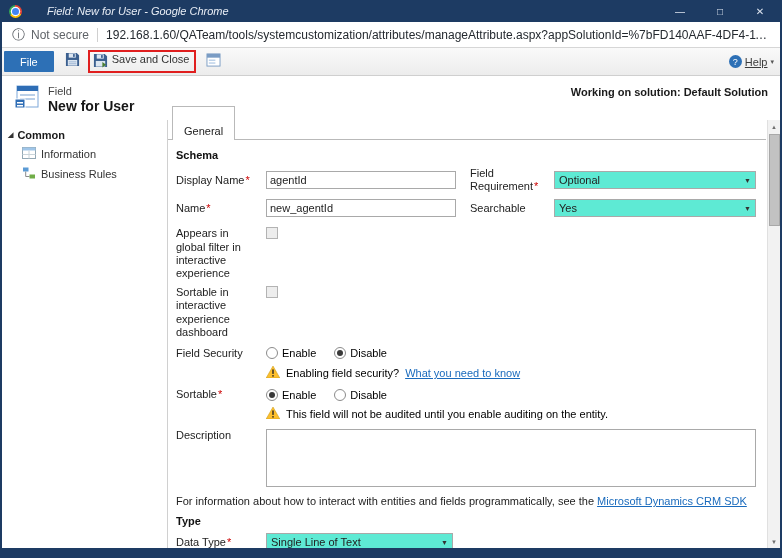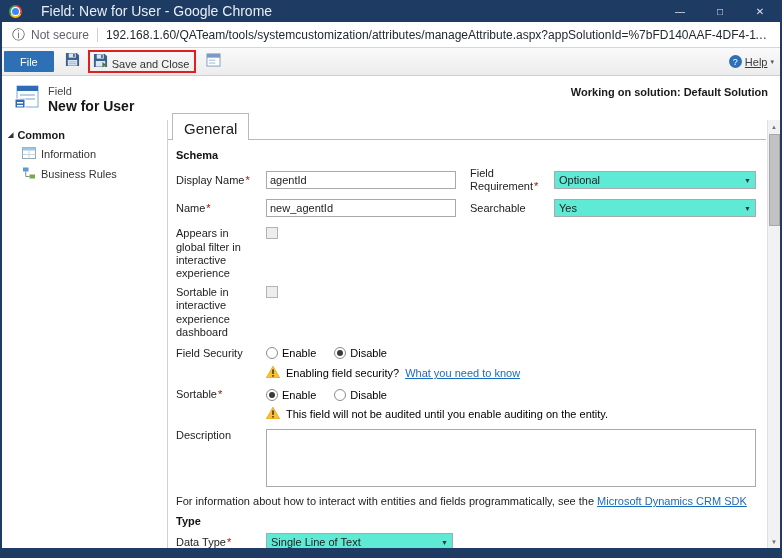--- a/index.html
+++ b/index.html
@@ -3,37 +3,37 @@
 <meta charset="utf-8">
 <style>
   * { margin:0; padding:0; box-sizing:border-box; }
   body { width:782px; height:558px; font-family:"Liberation Sans", sans-serif; background:#fff; overflow:hidden; }
   .window { width:782px; height:558px; display:flex; flex-direction:column; border-left:2px solid #1d3b63; border-right:2px solid #1d3b63; background:#fff; overflow:hidden; }
 
   
   .titlebar { height:22px; background:#1d3b63; display:flex; align-items:center; padding-left:7px; flex-shrink:0; }
   .chrome-icon { width:13px; height:13px; border-radius:50%; background:conic-gradient(#ea4335 0 33%, #fbbc05 0 66%, #34a853 0); position:relative; flex-shrink:0; }
   .chrome-icon::after { content:""; position:absolute; inset:3px; border-radius:50%; background:#4285f4; box-shadow:0 0 0 1.2px #fff; }
-  .title-text { color:#e9eef6; font-size:14px; margin-left:19px; flex:1; white-space:nowrap; overflow:hidden; }
+  .title-text { color:#e9eef6; font-size:11px; margin-left:25px; flex:1; white-space:nowrap; overflow:hidden;font-style:italic; }
   .win-controls { display:flex; height:100%; }
   .win-btn { width:40px; height:100%; display:flex; align-items:center; justify-content:center; color:#dde4ef; font-size:10px; cursor:default; }
 
   
   .addressbar { height:26px; background:#fff; border-bottom:1px solid #d6d6d6; display:flex; align-items:center; padding:0 10px; flex-shrink:0; font-size:12px; }
   .info-icon { color:#5f6368; font-size:13px; margin-right:6px; }
   .not-secure { color:#5f6368; margin-right:8px; white-space:nowrap; }
   .addr-sep { width:1px; height:14px; background:#d0d0d0; margin-right:8px; }
   .url { color:#24292f; white-space:nowrap; overflow:hidden; text-overflow:ellipsis; flex:1; }
 
   
   .toolbar { height:28px; background:linear-gradient(#fafafa,#ececec); border-bottom:1px solid #cfcfcf; display:flex; align-items:center; padding:0 6px 0 0; flex-shrink:0; }
   .file-btn { background:#2d70b6; color:#fff; font-size:11px; height:21px; padding:0 16px; display:flex; align-items:center; margin:0 8px 0 2px; border-radius:1px; cursor:pointer; }
   .tool-icon-btn { display:flex; align-items:center; justify-content:center; width:22px; height:22px; cursor:pointer; }
   .redbox { display:flex; align-items:center; border:2px solid #e01f1f; padding:1px 5px 1px 3px; margin:0 6px 0 4px; }
-  .saveclose-btn { display:flex; align-items:flex-end; gap:4px; font-size:11px; color:#333; cursor:pointer; white-space:nowrap; }
+  .saveclose-btn { display:flex; align-items:flex-start; gap:4px; font-size:11px; color:#333; cursor:pointer; white-space:nowrap; }
   .help-area { margin-left:auto; display:flex; align-items:center; gap:3px; font-size:11px; color:#3b3b3b; cursor:pointer; }
   .help-globe { width:13px; height:13px; border-radius:50%; background:#2d70b6; color:#fff; font-size:9px; display:flex; align-items:center; justify-content:center; }
   .help-label { text-decoration:underline; }
   .help-caret { font-size:7px; color:#555; }
 
   
   .crm-header { height:44px; display:flex; align-items:center; padding:2px 12px 0 12px; flex-shrink:0; background:#fff; }
   .entity-icon { margin-right:8px; flex-shrink:0; }
   .entity-label { font-size:11px; color:#444; }
   .page-title { font-size:14px; font-weight:bold; color:#161616; margin-top:1px; }
@@ -41,21 +41,21 @@
 
   
   .body { flex:1; display:flex; min-height:0; background:#fff; }
   .sidebar { width:166px; border-right:1px solid #d0d0d0; flex-shrink:0; padding-top:6px; font-size:11px; }
   .nav-group { display:flex; align-items:center; gap:4px; font-weight:bold; color:#1a1a1a; padding:3px 6px; cursor:pointer; }
   .expander { font-size:7px; color:#333; }
   .nav-item { display:flex; align-items:center; gap:5px; padding:3px 6px 3px 20px; color:#333; cursor:pointer; }
 
   .main { flex:1; display:flex; flex-direction:column; min-width:0; position:relative; }
   .tabstrip { height:20px; display:flex; align-items:flex-end; padding-left:4px; border-bottom:1px solid #b9b9b9; flex-shrink:0; margin-right:14px; }
-  .tab { font-size:15px; color:#222; background:#fff; border:1px solid #b9b9b9; border-bottom:none; padding:6px 11px 3px 11px; position:relative; top:1px; cursor:pointer; }
+  .tab { font-size:11px; color:#222; background:#fff; border:1px solid #b9b9b9; border-bottom:none; padding:18px 11px 3px 11px; position:relative; top:1px; cursor:pointer; }
   .content { flex:1; padding:7px 24px 0 8px; overflow:hidden; position:relative; font-size:11px; }
 
   .section-heading { font-weight:bold; color:#111; margin:2px 0 6px 0; }
   .row { display:flex; align-items:center; margin-bottom:6px; }
   .row.top { align-items:flex-start; }
   .lbl { width:90px; flex-shrink:0; color:#222; line-height:1.2; padding-right:6px; }
   .lbl2 { width:84px; margin-left:14px; }
   .req { color:#cc0000; margin-left:1px; }
   .txt { border:1px solid #a9a9a9; height:18px; font-size:11px; font-family:"Liberation Sans",sans-serif; padding:0 3px; background:#fff; color:#222; }
   .w190 { width:190px; }

